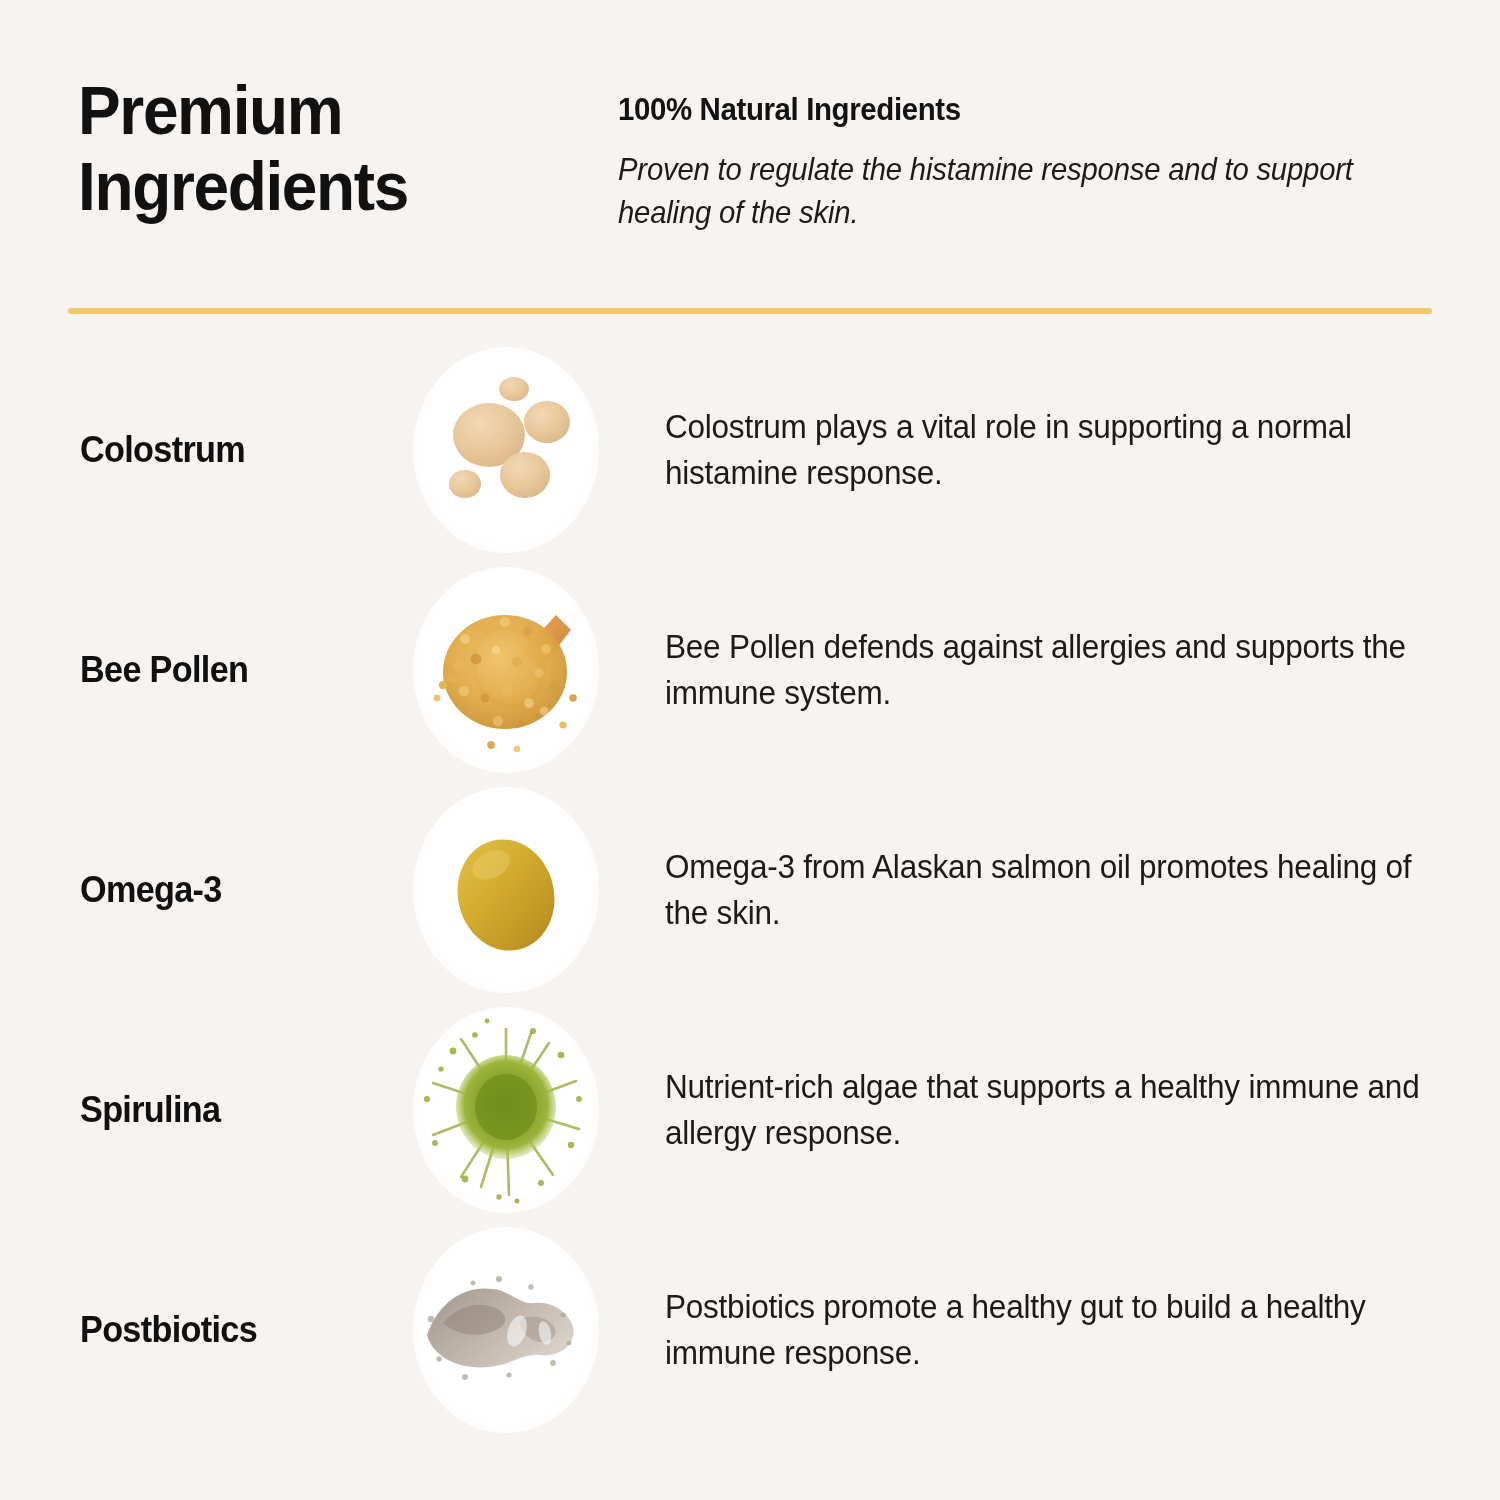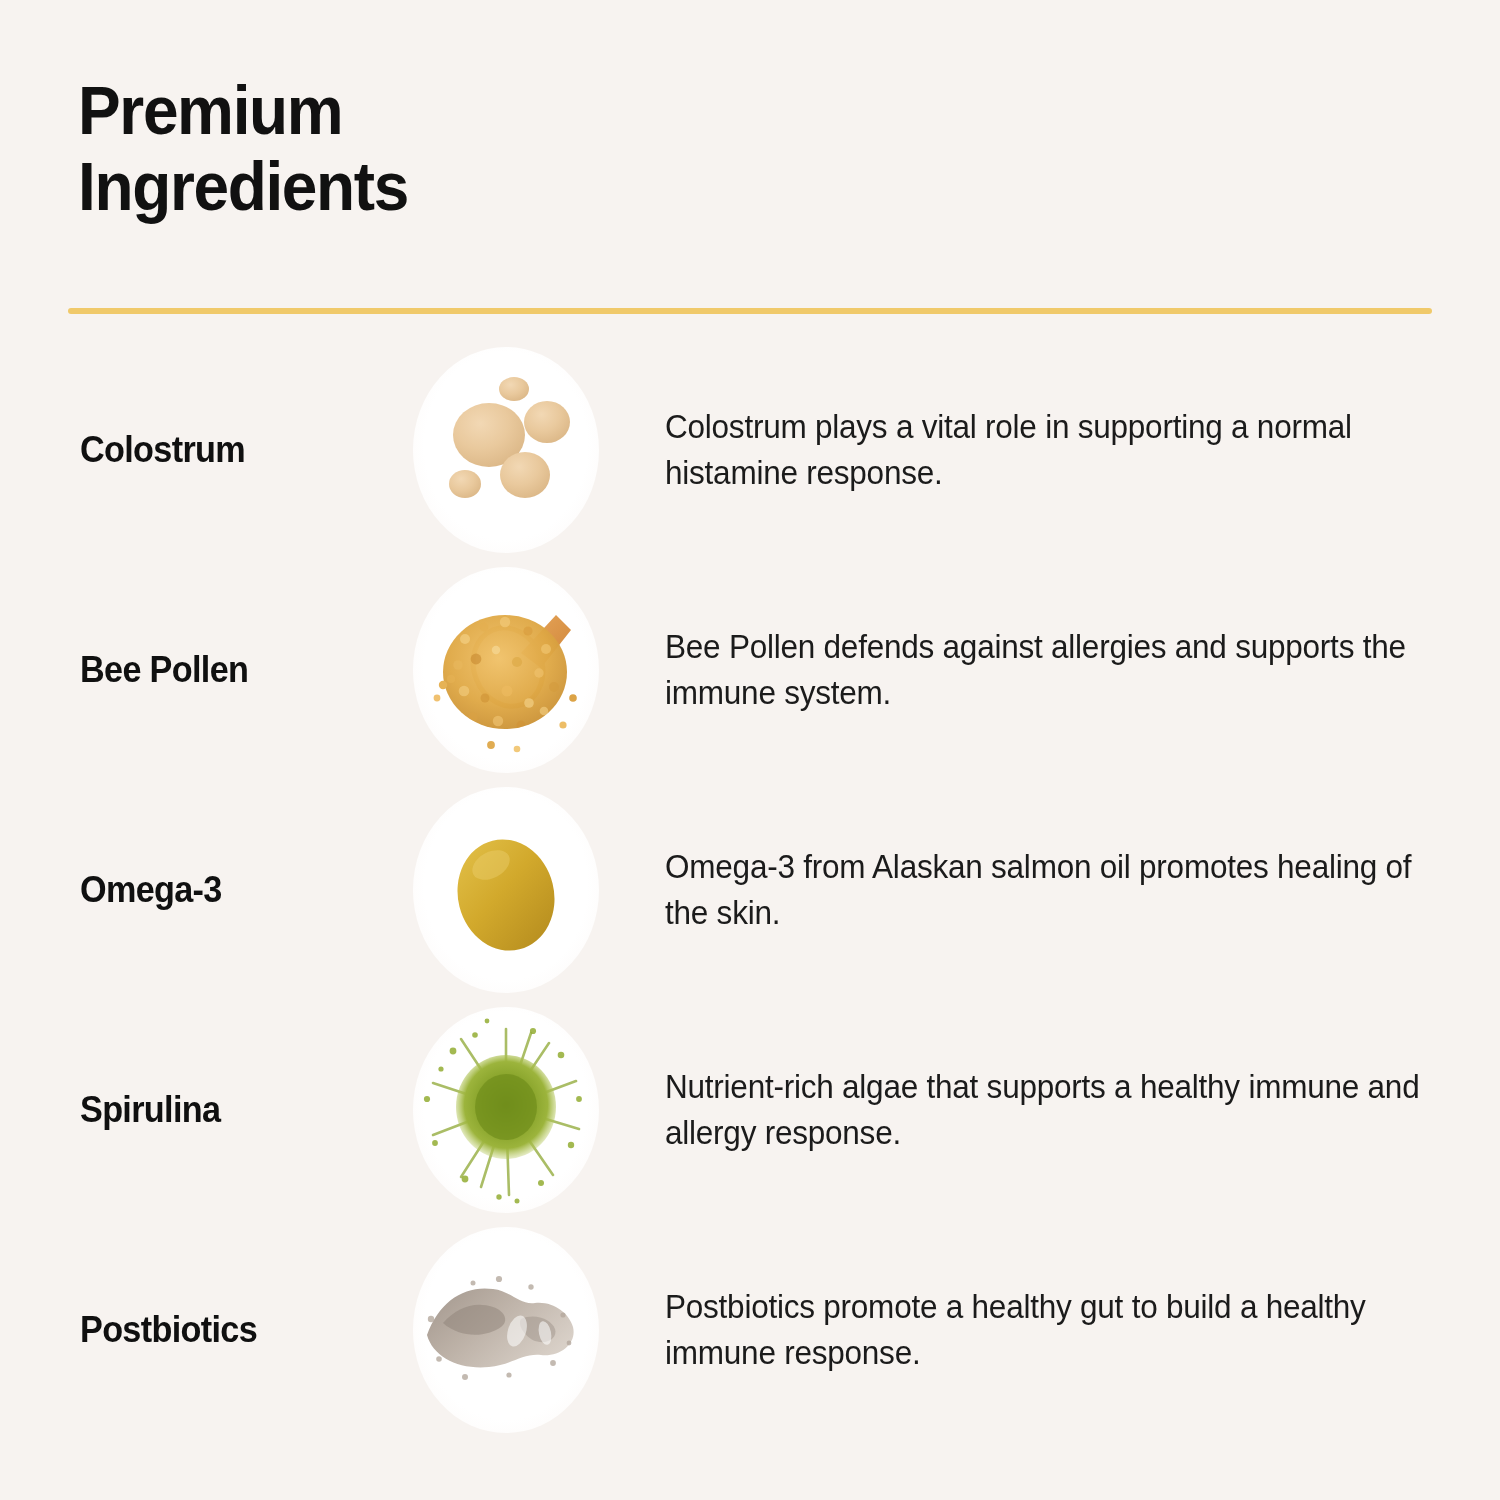--- a/index.html
+++ b/index.html
@@ -151,20 +151,24 @@
   }
 </style>
 </head>
 <body>
 
 <div class="page">
 
   <div class="header">
     <div class="title">Premium Ingredients</div>
 
+    <div class="header-right">
+      <div class="header-kicker">100% Natural Ingredients</div>
+      <div class="header-sub">Proven to regulate the histamine response and to support healing of the skin.</div>
+    </div>
 
     <div class="divider"></div>
   </div>
 
   <div class="rows">
 
     <div class="row">
       <div class="row-label">Colostrum</div>
       <div class="row-media">
         <div class="oval"></div>

